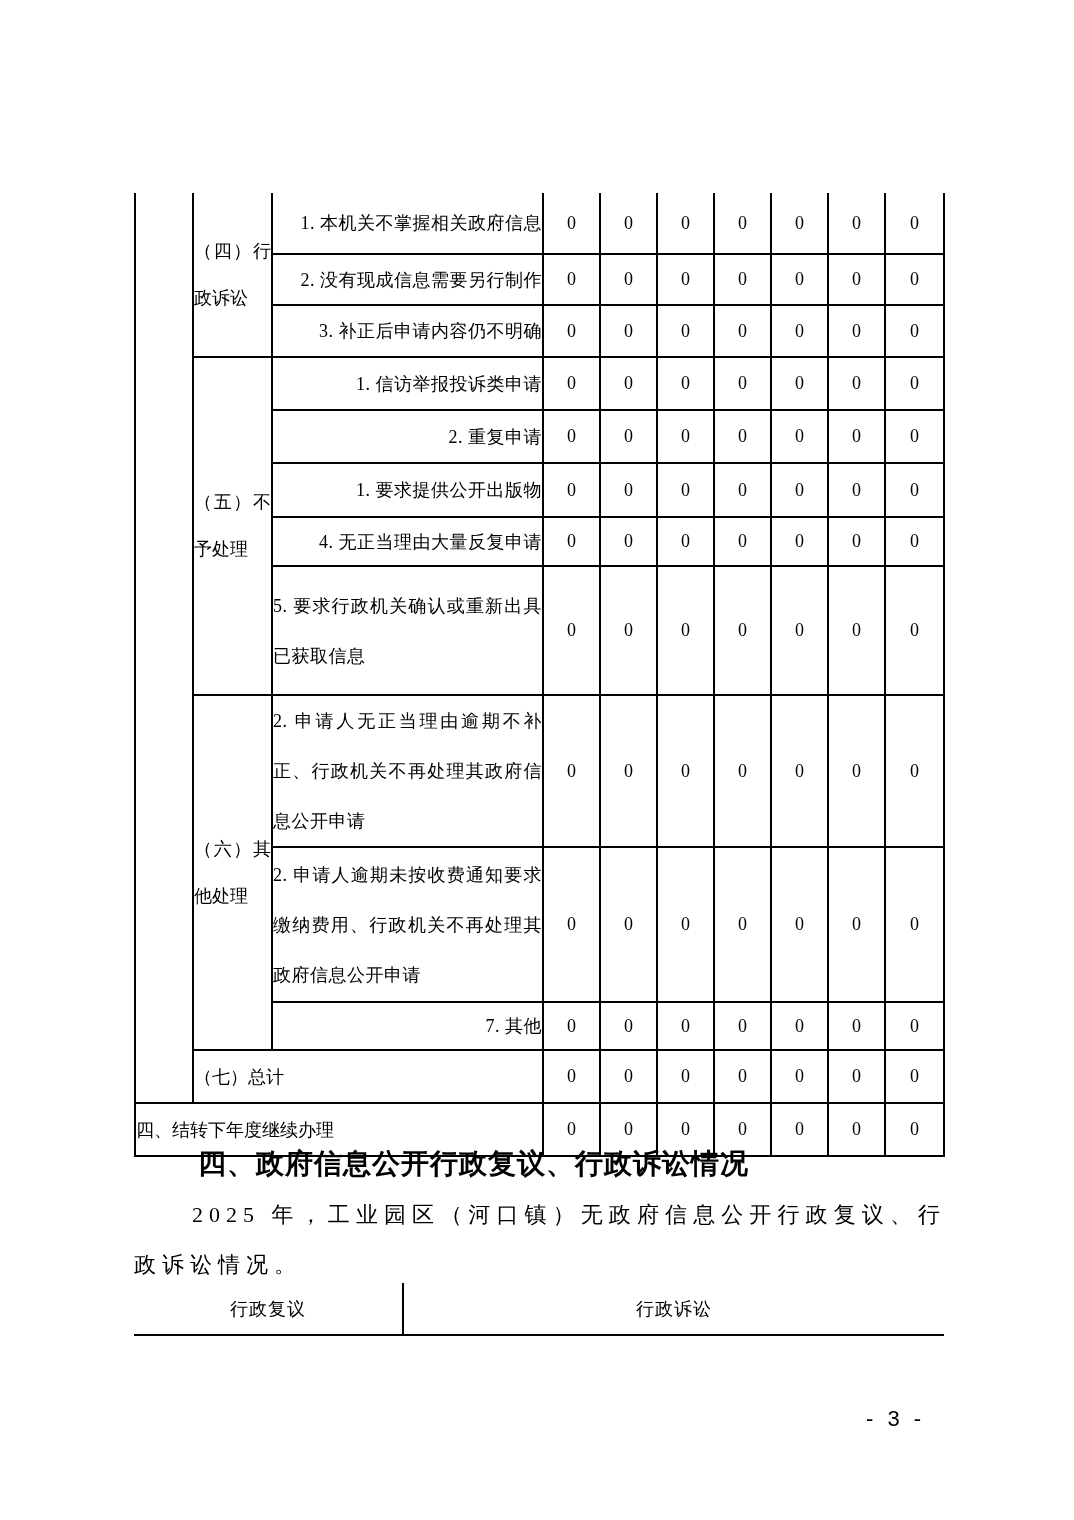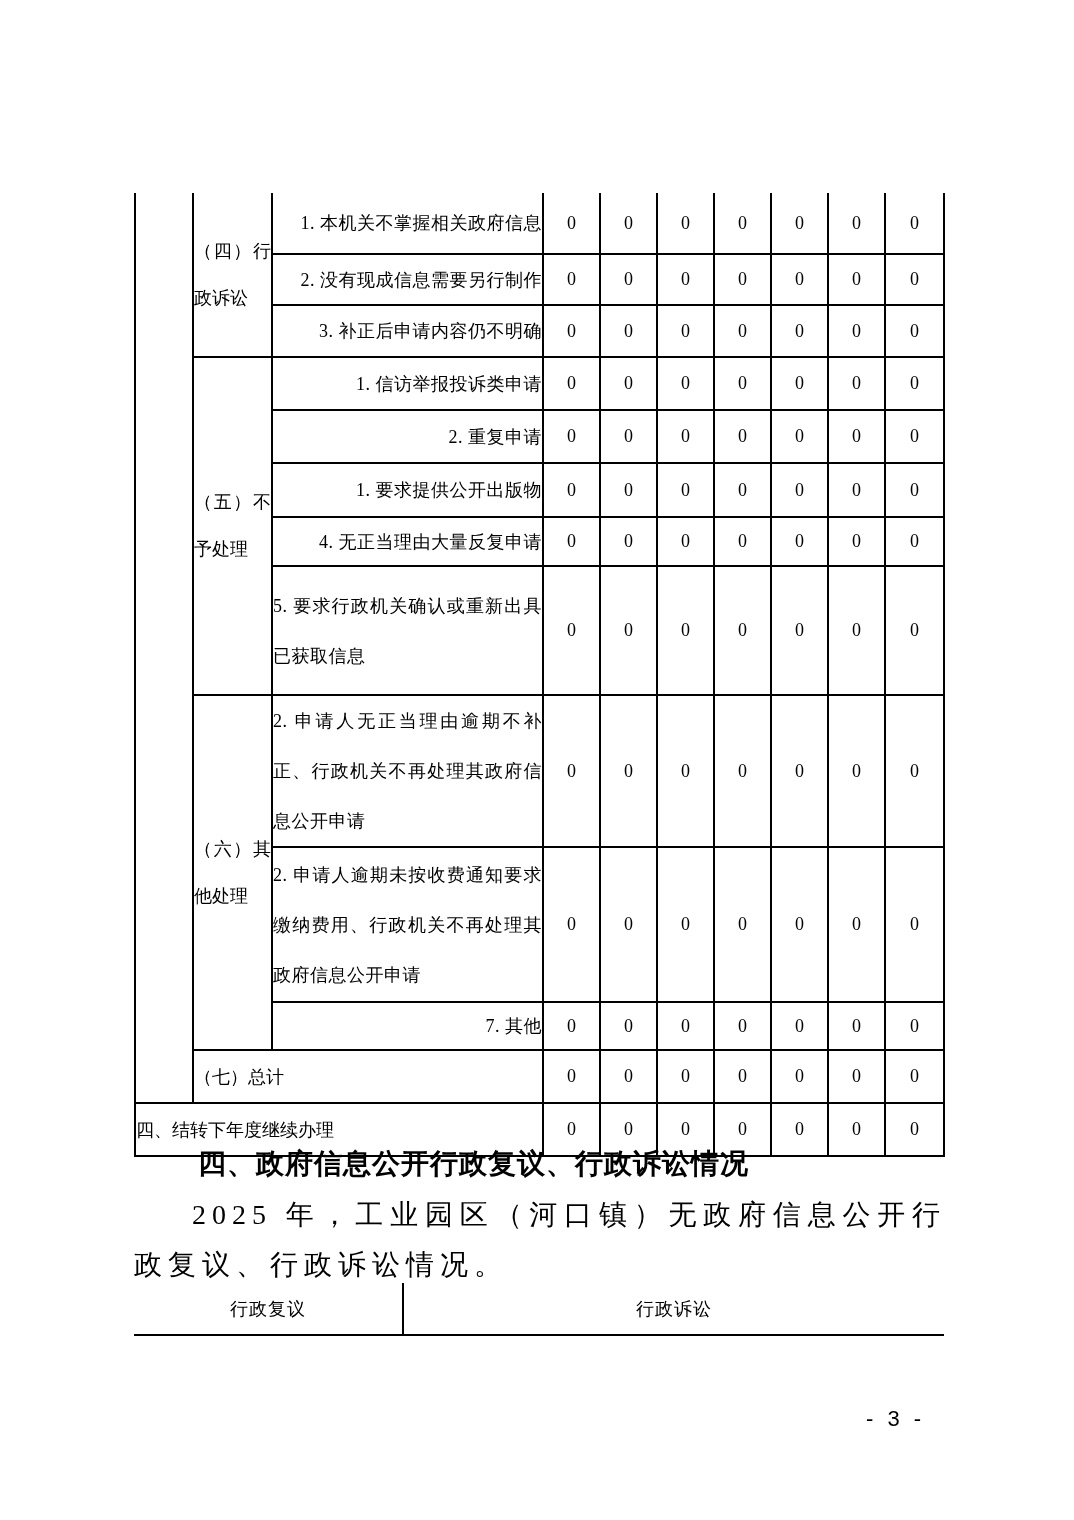--- a/index.html
+++ b/index.html
@@ -60,21 +60,21 @@
     font-size: 28px;
     line-height: 36px;
     letter-spacing: 1px;
     white-space: nowrap;
   }
   .body-paragraph {
     position: absolute;
     left: 134px;
     top: 1190px;
     width: 812px;
-    font-size: 28px;
+    font-size: 22px;
     line-height: 50px;
     letter-spacing: 6px;
     text-indent: 58px;
     text-align: justify;
   }
 
   
   .review-table {
     position: absolute;
     left: 134px;

